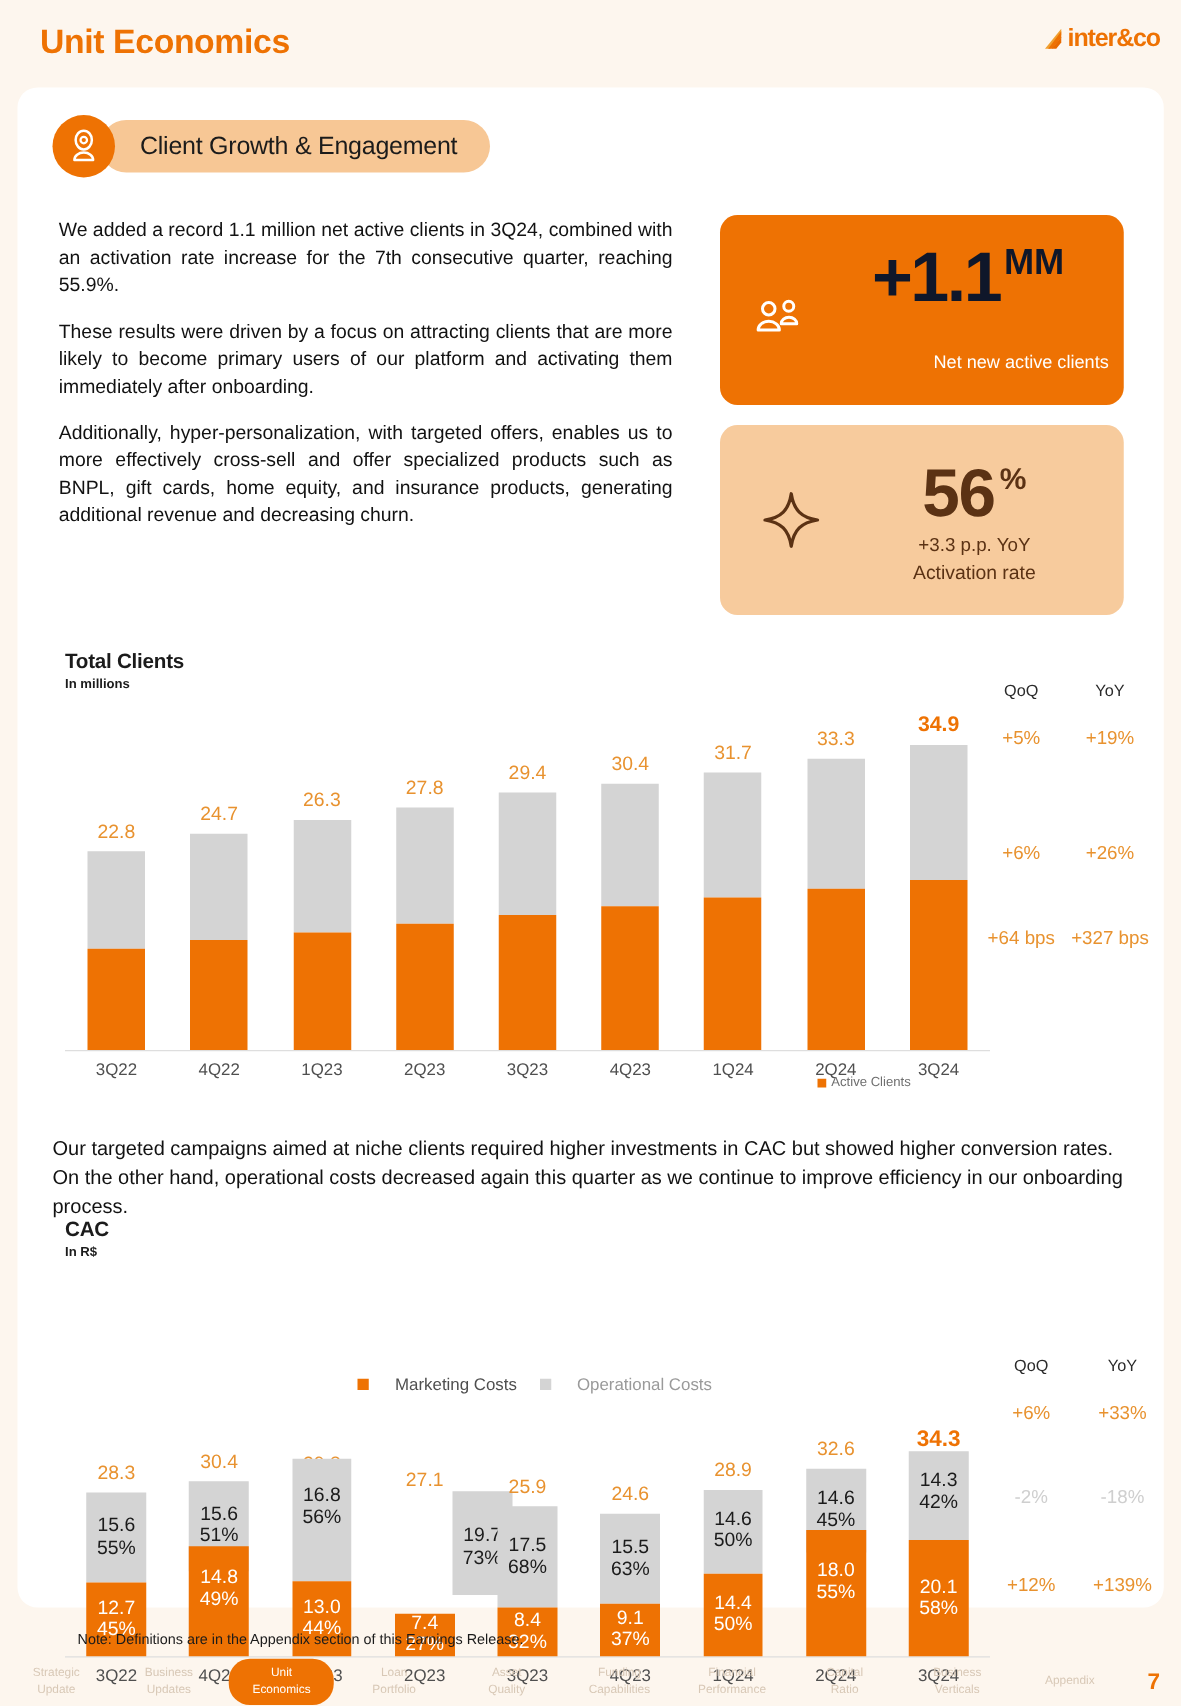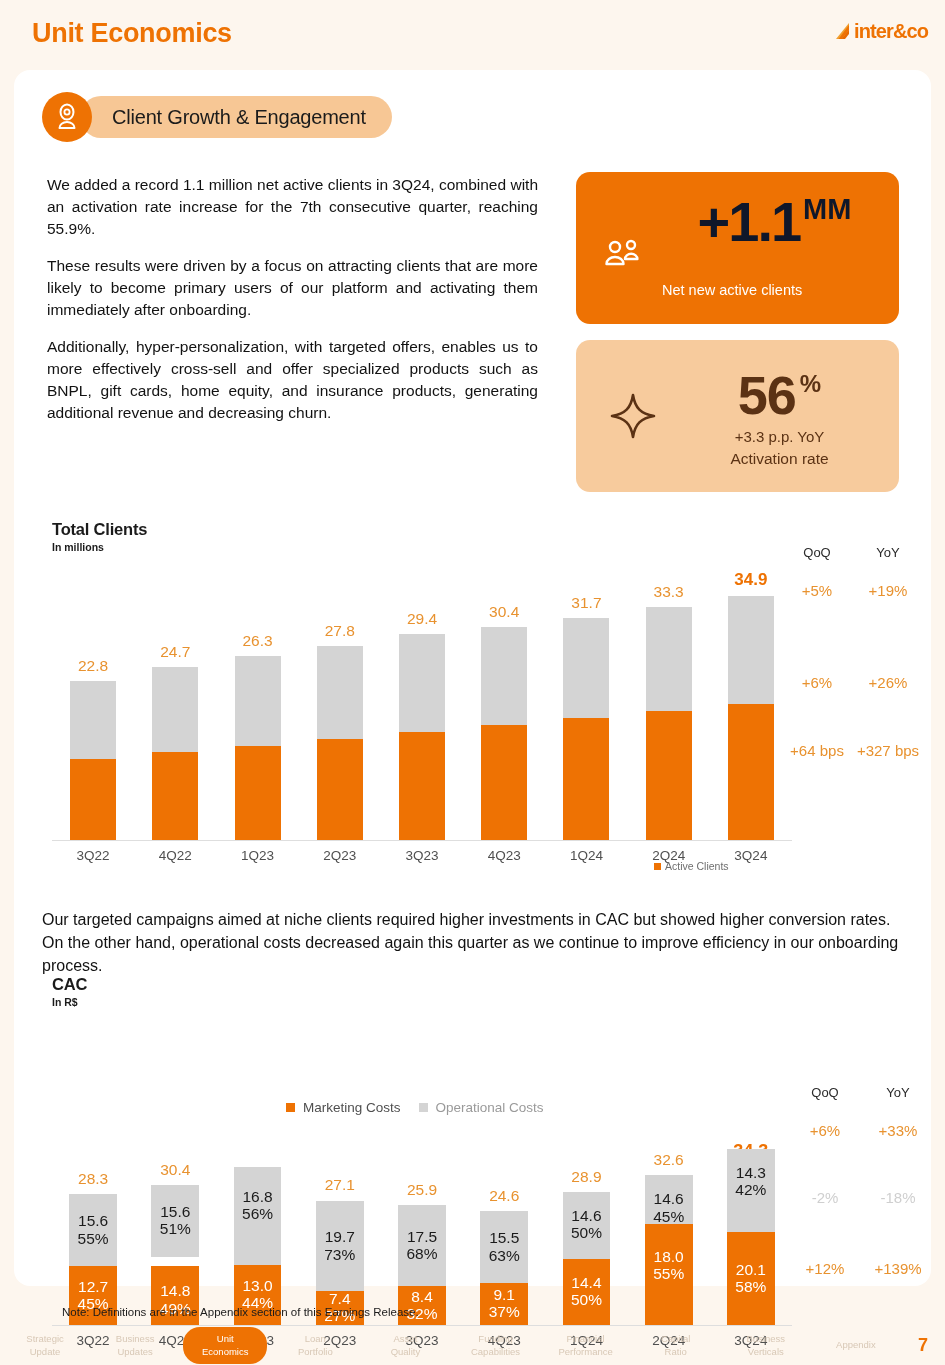--- a/index.html
+++ b/index.html
@@ -62,21 +62,21 @@
   }
   .kpi-icon-1 { position: absolute; left: 28px; top: 66px; }
   .kpi-icon-2 { position: absolute; left: 33px; top: 52px; }
   .kpi-big-1 {
     position: absolute; left: 86px; top: 22px; width: 225px; text-align: center;
     color: #0f172a; line-height: 1;
   }
   .kpi-num-1 { font-size: 56px; font-weight: 700; letter-spacing: -2px; }
   .kpi-unit-1 { font-size: 29px; font-weight: 600; vertical-align: 22px; margin-left: 3px; }
   .kpi-sub-1 {
-    position: absolute; left: 86px; top: 110px; width: 225px; text-align: left;
+    position: absolute; left: 86px; top: 110px; width: 225px; text-align: right;
     font-size: 14.5px; color: #ffffff;
   }
   .kpi-big-2 {
     position: absolute; left: 96px; top: 28px; width: 215px; text-align: center;
     color: #5b3214; line-height: 1;
   }
   .kpi-num-2 { font-size: 54px; font-weight: 700; letter-spacing: -1px; }
   .kpi-unit-2 { font-size: 24px; font-weight: 600; vertical-align: 22px; margin-left: 4px; }
   .kpi-sub-2a {
     position: absolute; left: 96px; top: 88px; width: 215px; text-align: center;
@@ -139,21 +139,21 @@
   .cac-in {
     position: absolute; width: 100%; left: 0; text-align: center;
     font-size: 15.5px; line-height: 1.12;
   }
   .cac-in.dark { color: #1b1b1b; }
   .cac-in.light { color: #ffffff; }
   .legend2 {
     position: absolute; display: flex; align-items: center; gap: 18px;
     font-size: 13.5px;
   }
-  .legend2 .item { display: flex; align-items: center; gap: 8px; }
+  .legend2 .item { display: flex; align-items: center; gap: 21px; }
   .legend2 .l-m { color: #4f4f4f; }
   .legend2 .l-o { color: #9a9a9a; }
   .lg-sq2 { width: 9px; height: 9px; display: inline-block; }
 
   
   .note {
     position: absolute; left: 30px; top: 1306px;
     font-size: 11.5px; color: #1b1b1b; padding-left: 32px;
   }
   .footer-nav {
@@ -373,21 +373,21 @@
           </div>
           <div class="cac-cap" style="left: 89.4889px; width: 67.6889px; top: 15.6923px;">30.4</div>
           <div class="tick-label" style="left: 82.2222px; width: 82.2222px; top: 188px;">4Q22</div>
           <div class="bar-group" style="left: 99.4889px; width: 47.6889px; height: 140.308px;">
             <div class="seg seg-grey" style="bottom: 68.3077px; height: 72px;">
               <div class="cac-in dark" style="top: 18px;">
                 <div>15.6</div>
                 <div>51%</div>
               </div>
             </div>
-            <div class="seg seg-orange" style="bottom: 0px; height: 59px;">
+            <div class="seg seg-orange" style="bottom: 0px; height: 88px;">
               <div class="cac-in light" style="top: 16.1538px;">
                 <div>14.8</div>
                 <div>49%</div>
               </div>
             </div>
           </div>
           <div class="cac-cap" style="left: 171.711px; width: 67.6889px; top: 18.4615px;">29.8</div>
           <div class="tick-label" style="left: 164.444px; width: 82.2222px; top: 188px;">1Q23</div>
           <div class="bar-group" style="left: 181.711px; width: 47.6889px; height: 137.538px;">
             <div class="seg seg-grey" style="bottom: 60px; height: 98px;">
@@ -399,21 +399,21 @@
             <div class="seg seg-orange" style="bottom: 0px; height: 60px;">
               <div class="cac-in light" style="top: 12px;">
                 <div>13.0</div>
                 <div>44%</div>
               </div>
             </div>
           </div>
           <div class="cac-cap" style="left: 253.933px; width: 67.6889px; top: 30.9231px;">27.1</div>
           <div class="tick-label" style="left: 246.667px; width: 82.2222px; top: 188px;">2Q23</div>
           <div class="bar-group" style="left: 263.933px; width: 47.6889px; height: 125.077px;">
-            <div class="seg seg-grey" style="bottom: 18px; height: 106px;">
+            <div class="seg seg-grey" style="bottom: 49px; height: 83px; margin-left: 46px;">
               <div class="cac-in dark" style="top: 27.4615px;">
                 <div>19.7</div>
                 <div>73%</div>
               </div>
             </div>
             <div class="seg seg-orange" style="bottom: 0px; height: 34.1538px;">
               <div class="cac-in light" style="top: -0.923077px;">
                 <div>7.4</div>
                 <div>27%</div>
               </div>
@@ -479,21 +479,21 @@
             <div class="seg seg-orange" style="bottom: 0px; height: 101px;">
               <div class="cac-in light" style="top: 23.5385px;">
                 <div>18.0</div>
                 <div>55%</div>
               </div>
             </div>
           </div>
           <div class="cac-cap bold" style="left: 665.044px; width: 67.6889px; top: -4.30769px;">34.3</div>
           <div class="tick-label" style="left: 657.778px; width: 82.2222px; top: 188px;">3Q24</div>
           <div class="bar-group" style="left: 675.044px; width: 47.6889px; height: 158.308px;">
-            <div class="seg seg-grey" style="bottom: 92.7692px; height: 83px; text-decoration: underline;">
+            <div class="seg seg-grey" style="bottom: 92.7692px; height: 71px; text-decoration: underline;">
               <div class="cac-in dark" style="top: 14.7692px;">
                 <div>14.3</div>
                 <div>42%</div>
               </div>
             </div>
             <div class="seg seg-orange" style="bottom: 0px; height: 92.7692px;">
               <div class="cac-in light" style="top: 28.3846px;">
                 <div>20.1</div>
                 <div>58%</div>
               </div>

